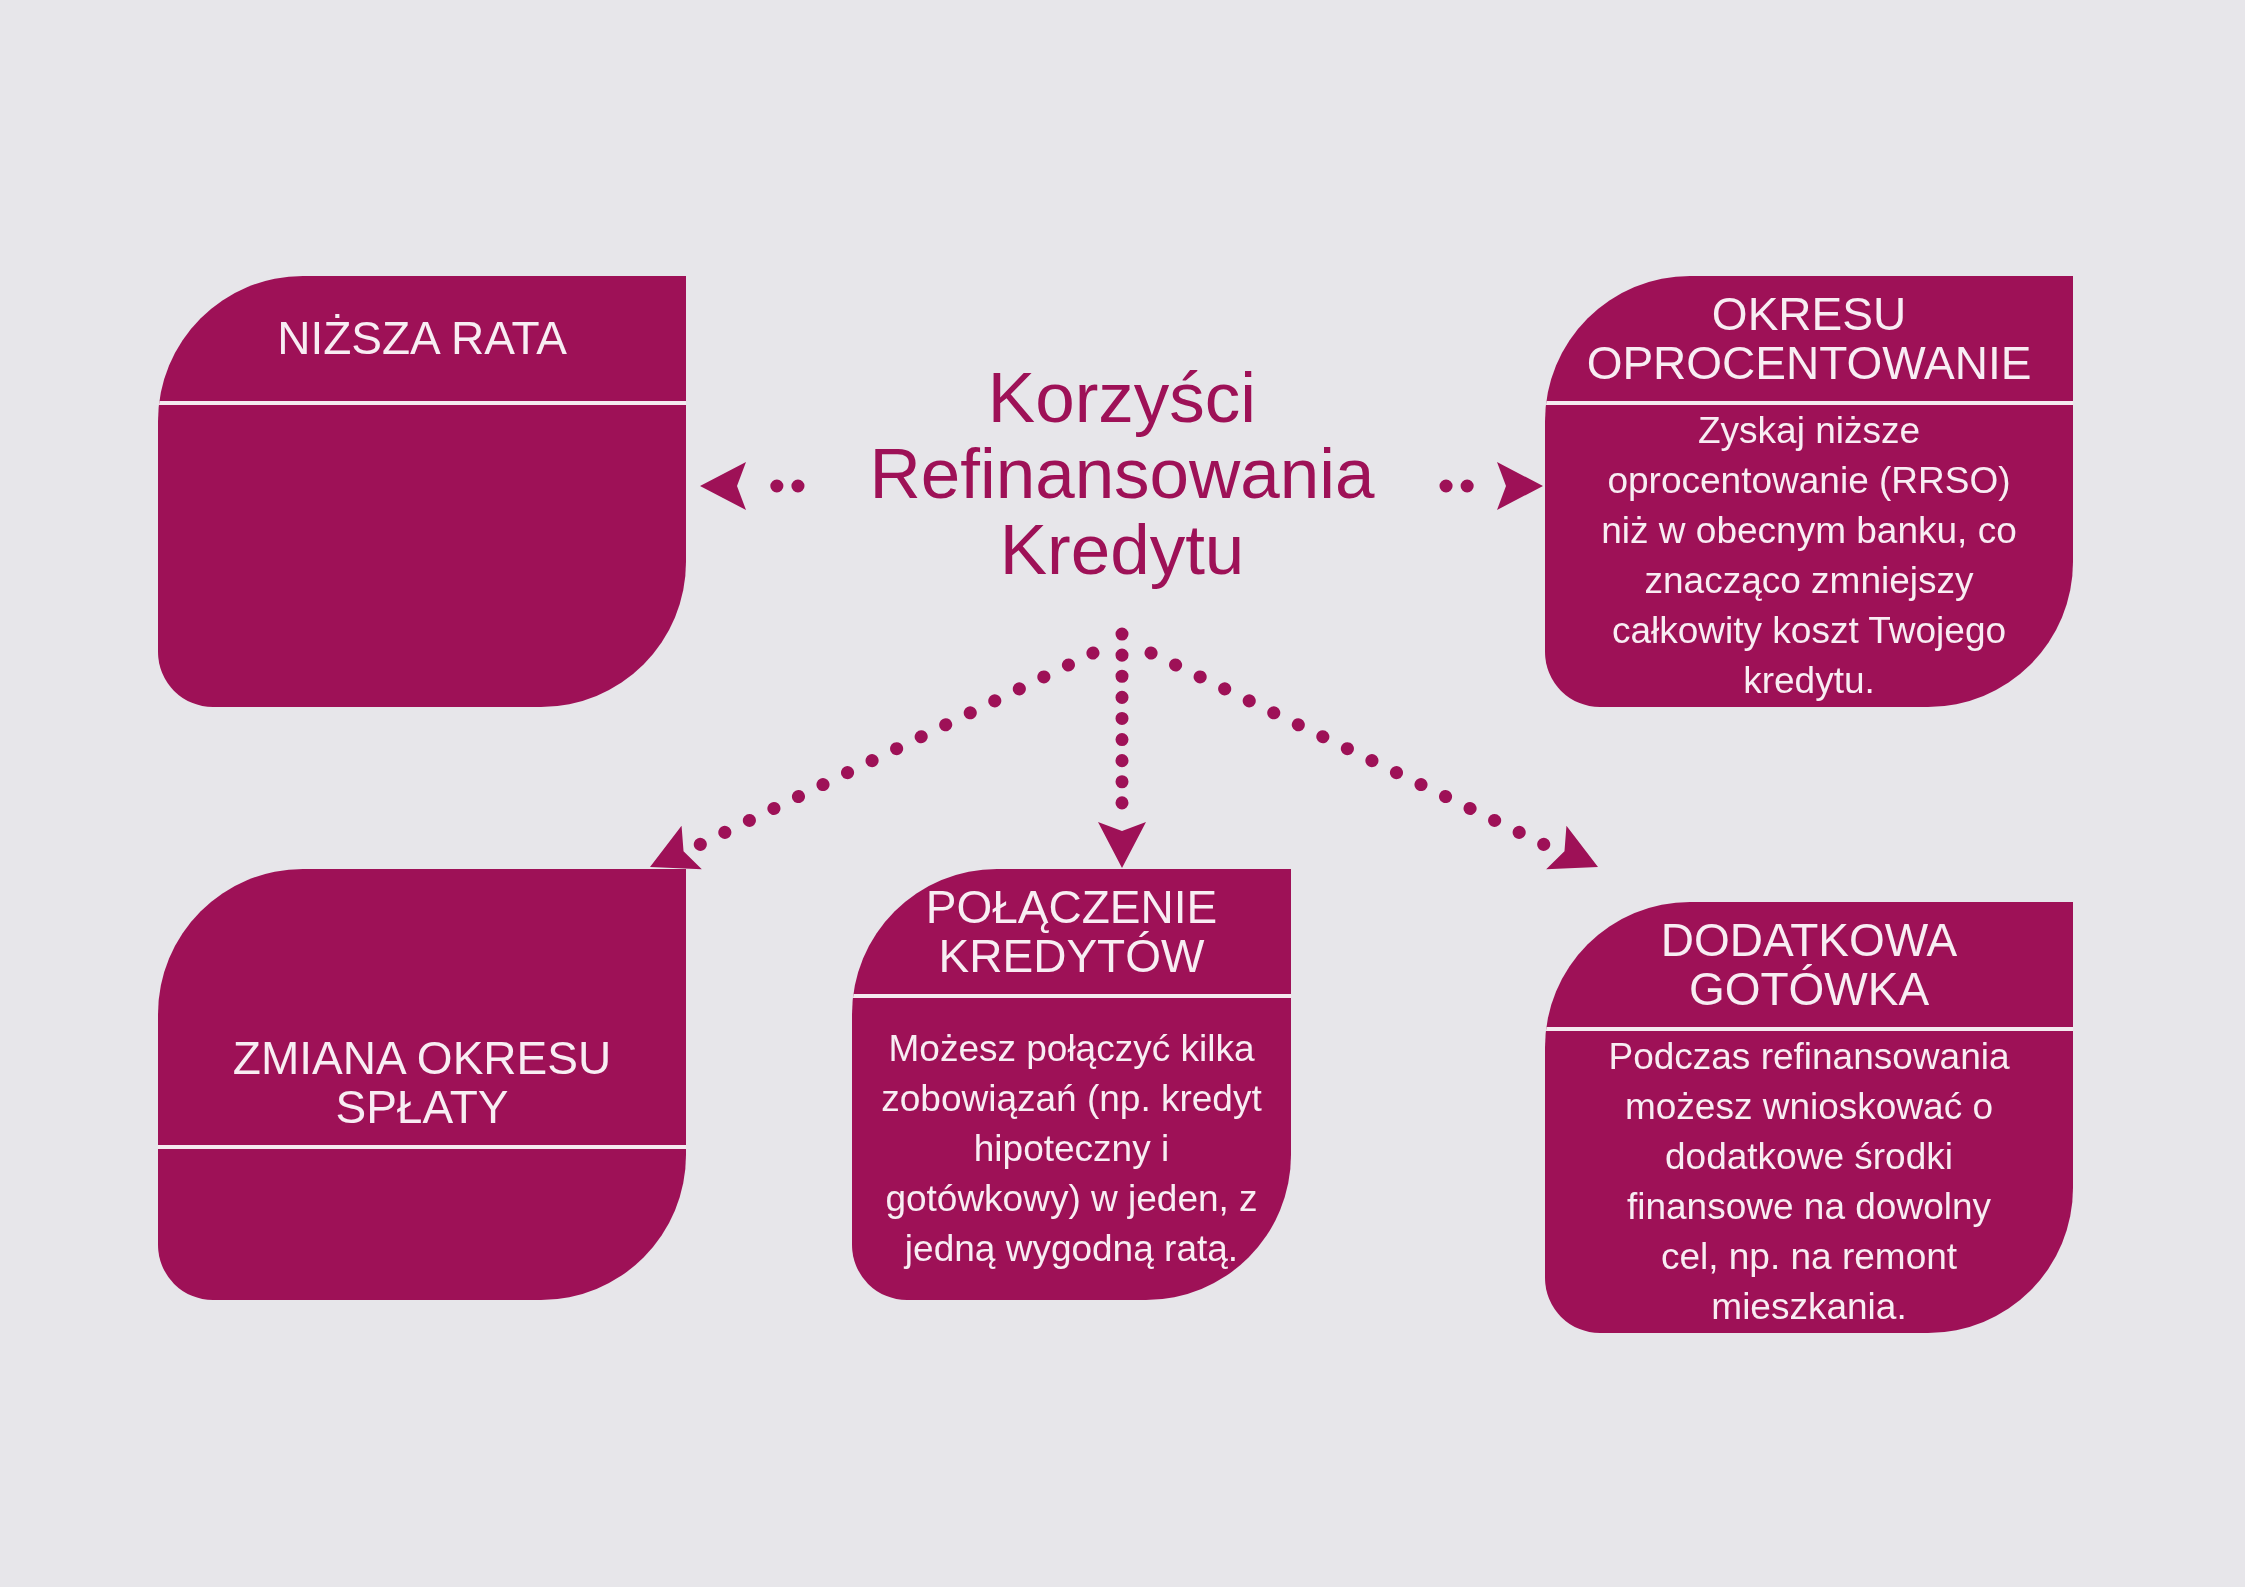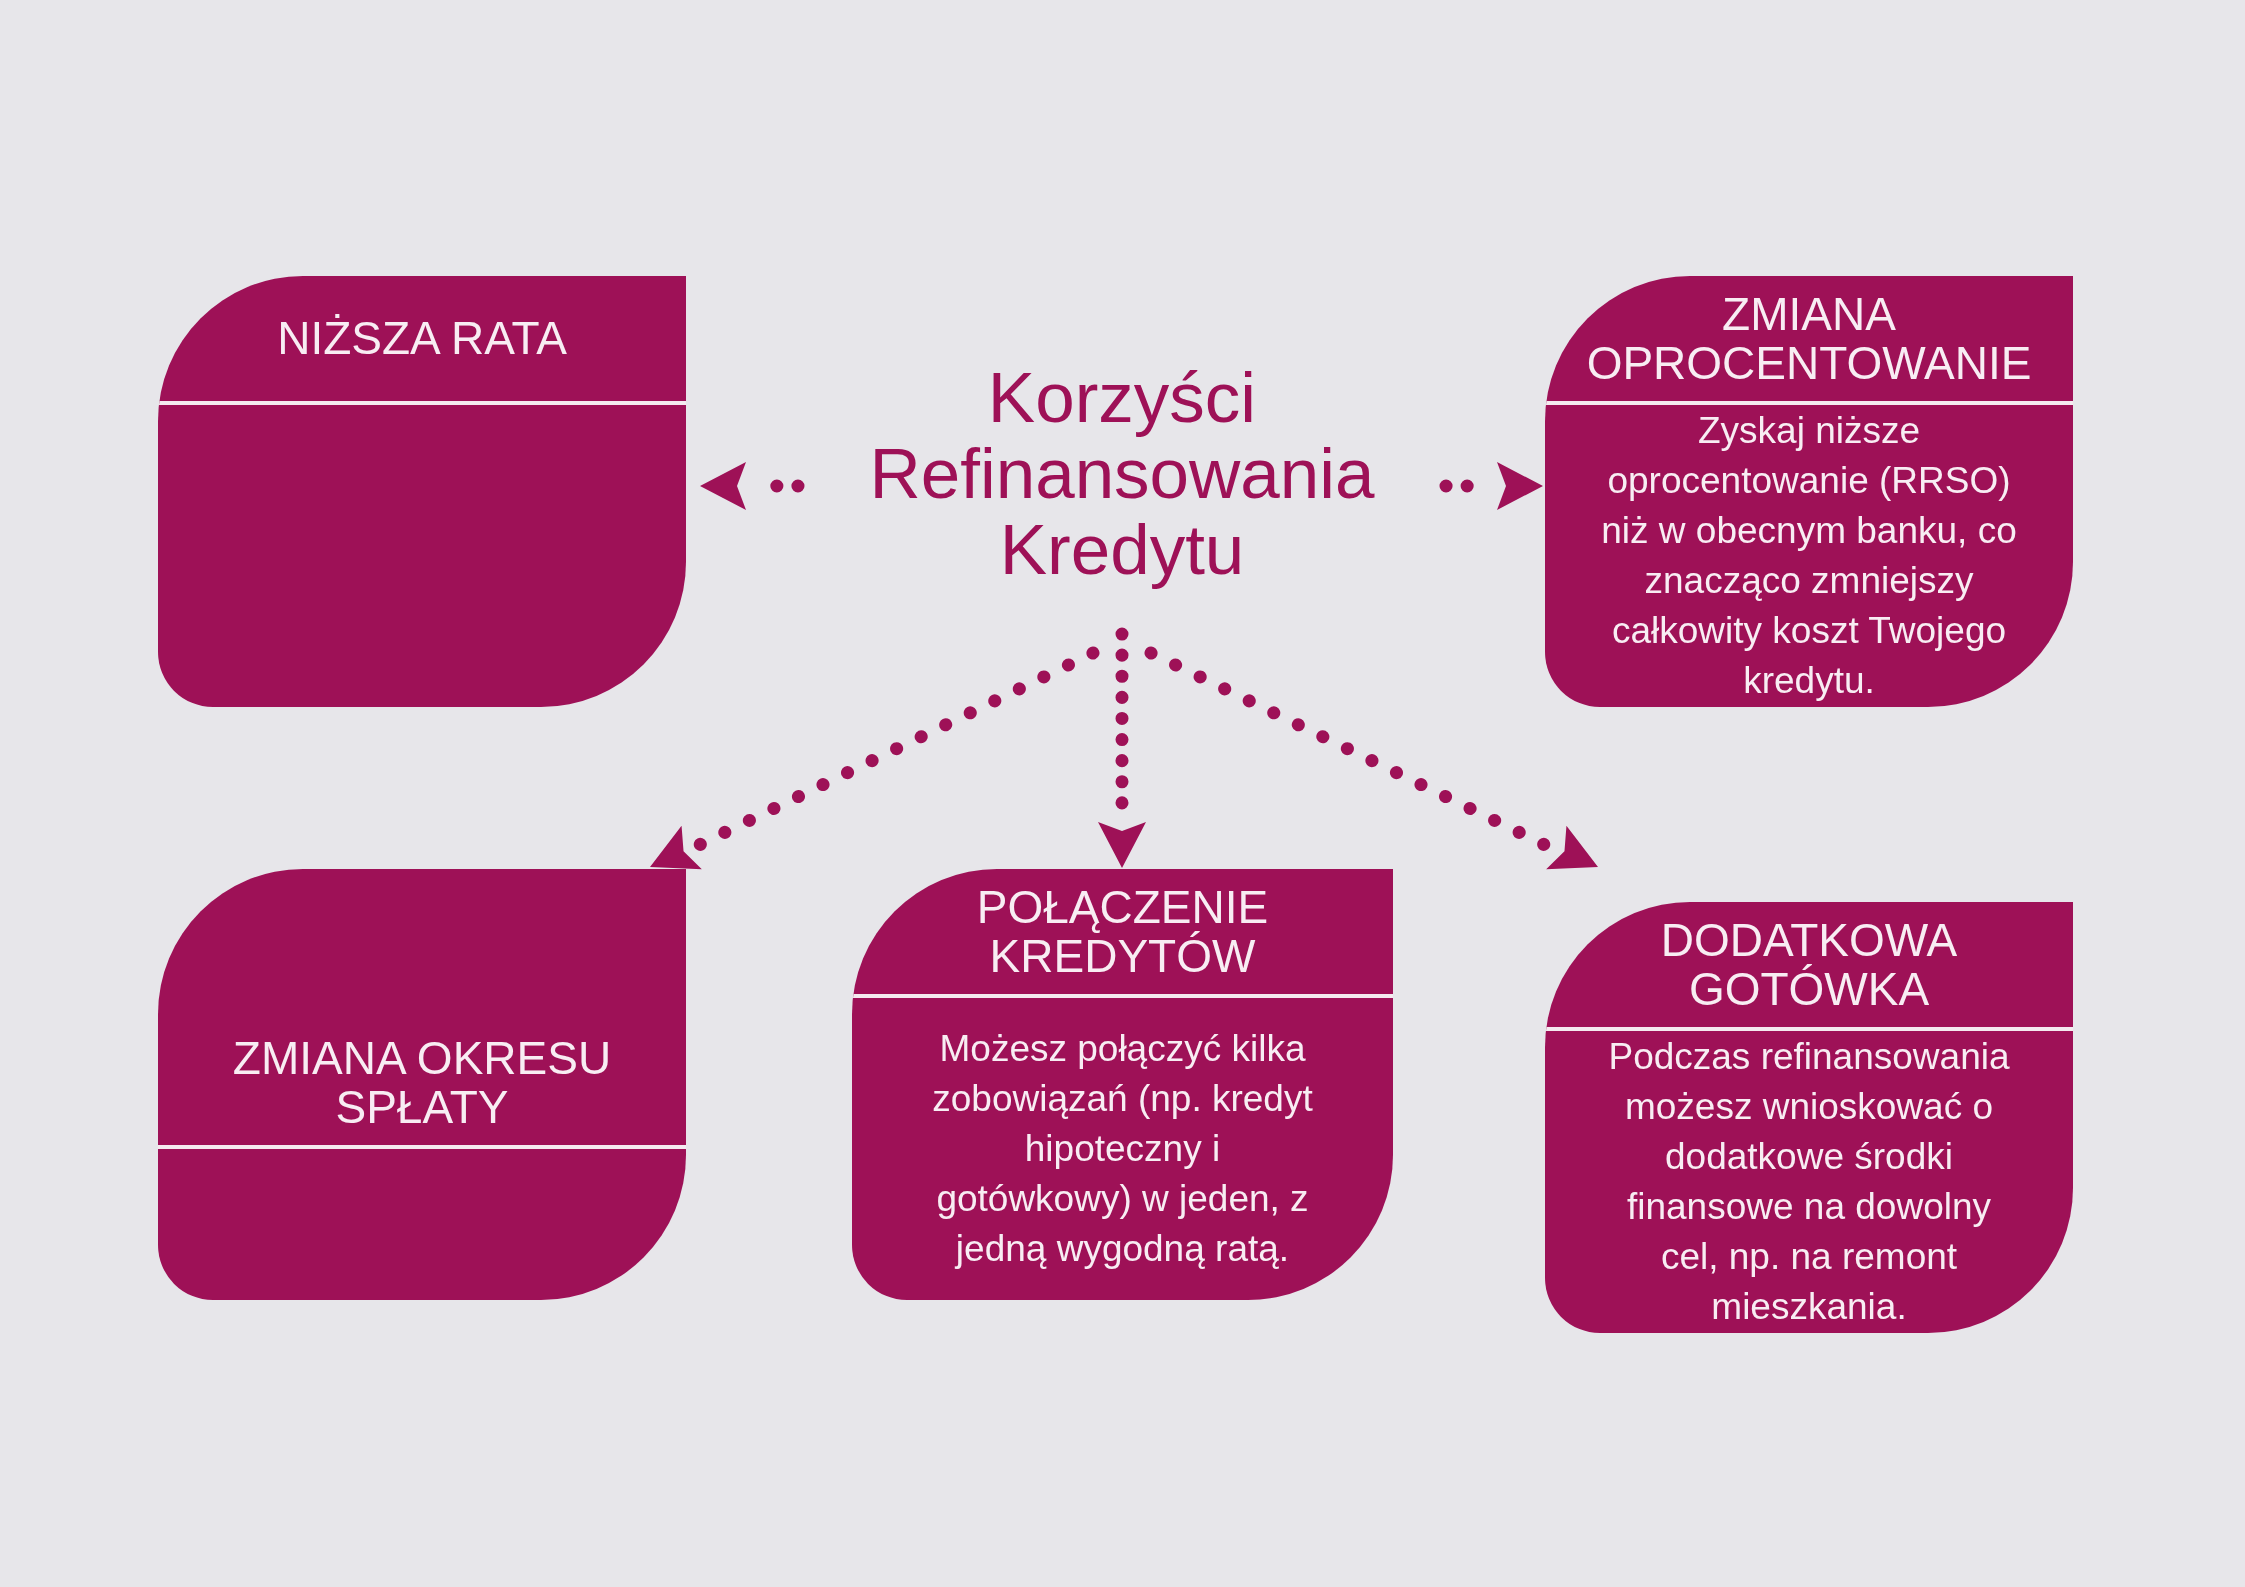--- a/index.html
+++ b/index.html
@@ -35,21 +35,21 @@
     background:var(--accent);
     border-radius:145px 0 145px 55px;
     display:flex;
     flex-direction:column;
     overflow:hidden;
     color:var(--text-on-accent);
   }
   .card.pos1{left:158px;top:276px;}
   .card.pos2{left:1545px;top:276px;}
   .card.pos3{left:158px;top:869px;justify-content:center;}
-  .card.pos4{left:852px;top:869px;width:541px;}
+  .card.pos4{left:852px;top:869px;width:439px;}
   .card.pos5{left:1545px;top:869px;margin-top:33px;}
 
   .card-title{
     height:125px;
     flex:0 0 125px;
     display:flex;
     align-items:center;
     justify-content:center;
     text-align:center;
     font-size:46px;
@@ -113,21 +113,21 @@
   <div class="center-title">Korzyści
 Refinansowania
 Kredytu</div>
 
   <div class="card pos1">
     <div class="card-title">NIŻSZA RATA</div>
     <div class="card-divider"></div>
   </div>
 
   <div class="card pos2">
-    <div class="card-title">ZMIANA
+    <div class="card-title">OKRESU
 OPROCENTOWANIE</div>
     <div class="card-divider"></div>
     <div class="card-body">Zyskaj niższe
 oprocentowanie (RRSO)
 niż w obecnym banku, co
 znacząco zmniejszy
 całkowity koszt Twojego
 kredytu.</div>
   </div>
 

